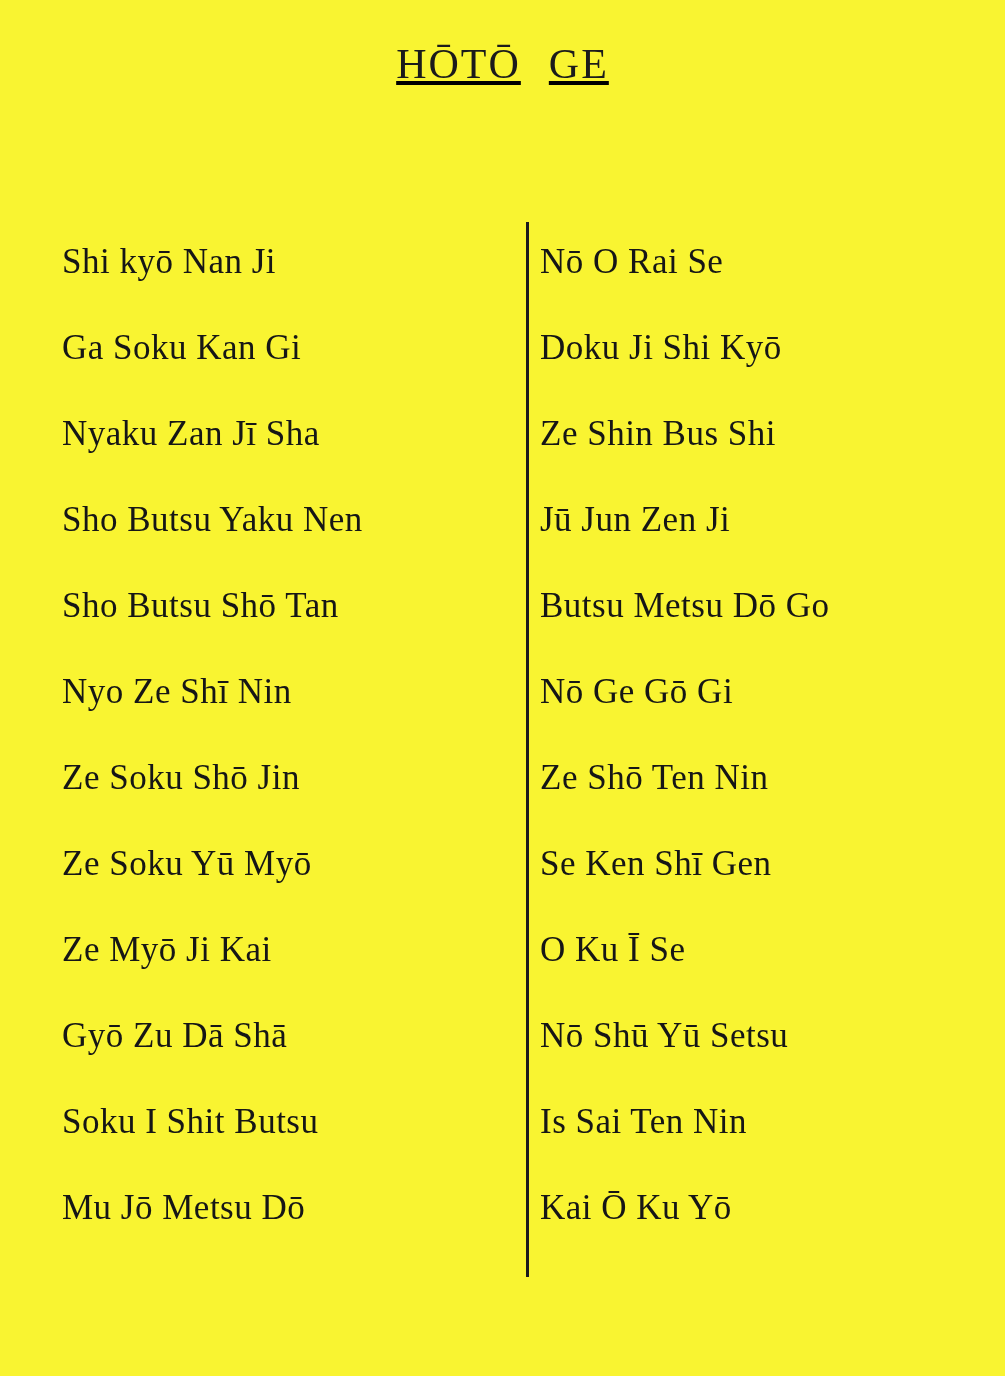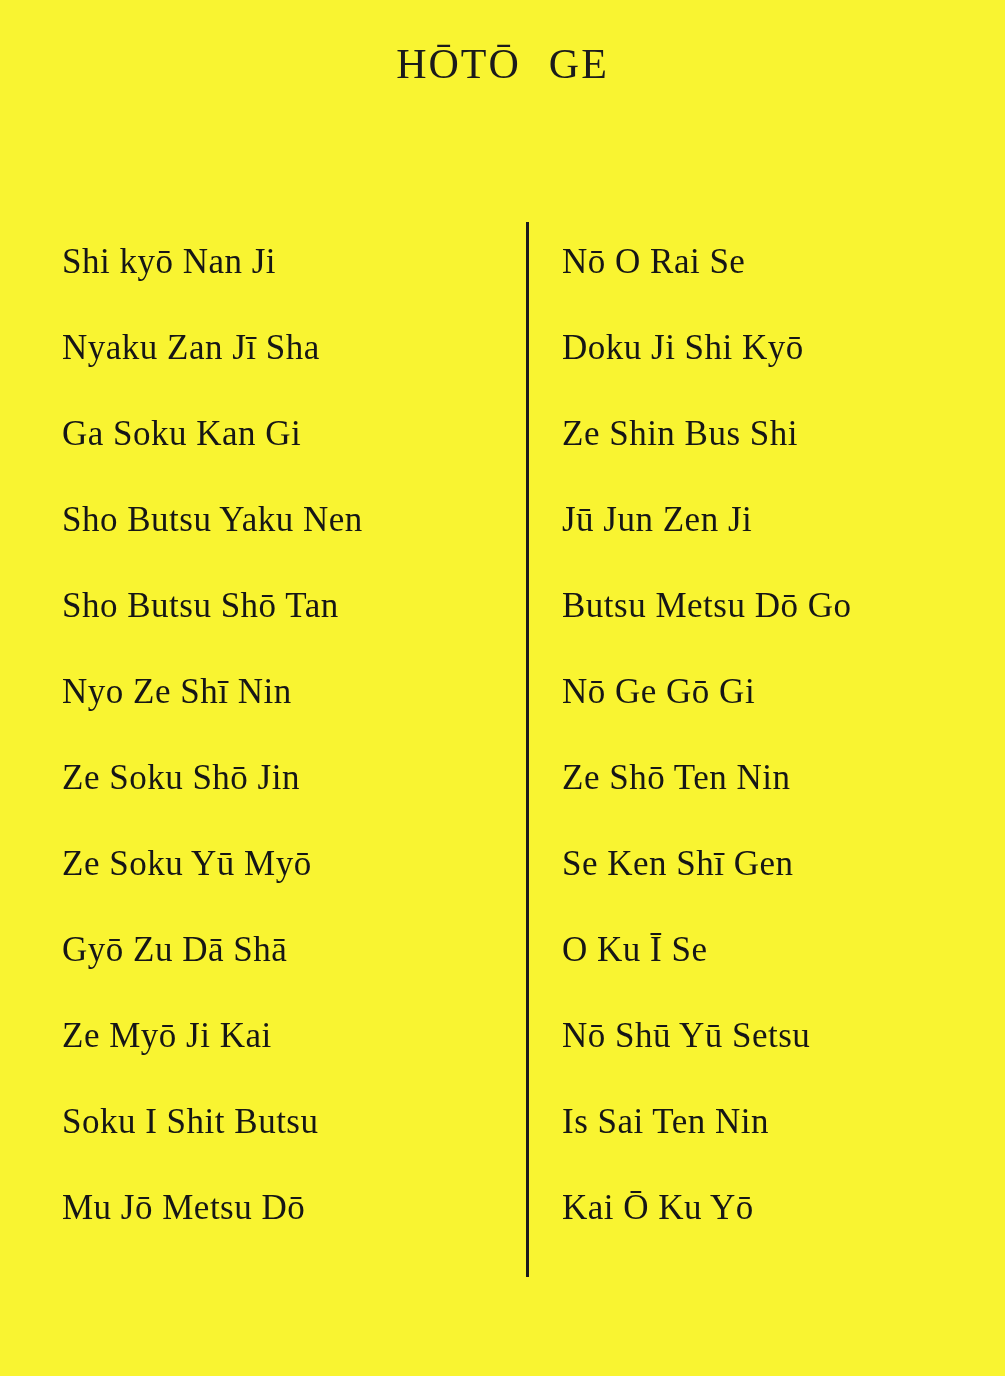--- a/index.html
+++ b/index.html
@@ -12,20 +12,21 @@
     background: #f9f431;
     font-family: "Liberation Serif", serif;
     overflow: hidden;
     position: relative;
   }
   .page {
     position: relative;
     width: 1005px;
     height: 1376px;
     box-sizing: border-box;
+    text-decoration: underline;
   }
   .title {
     text-align: center;
     font-size: 42px;
     letter-spacing: 2px;
     color: #1b1b1b;
     margin: 0;
     padding-top: 40px;
     font-weight: normal;
     font-family: "Liberation Serif", serif;
@@ -54,21 +55,21 @@
   .column {
     box-sizing: border-box;
     text-align: center;
   }
   .column.left {
     width: 526px;
     padding-left: 62px;
   }
   .column.right {
     width: 479px;
-    padding-left: 36px;
+    padding-left: 14px;
   }
   .line {
     font-size: 35px;
     line-height: 1.0;
     height: 86px;
     color: #161616;
     white-space: nowrap;
     display: flex;
     align-items: center;
     letter-spacing: 0.5px;
@@ -80,29 +81,29 @@
 <div class="page">
 
   <h1 class="title"><span>HŌTŌ</span><span class="gap"></span><span>GE</span></h1>
 
   <div class="divider"></div>
 
   <div class="verse-area">
 
     <div class="column left">
       <div class="line">Shi kyō Nan Ji</div>
+      <div class="line">Ga Soku Kan Gi</div>
       <div class="line">Nyaku Zan Jī Sha</div>
-      <div class="line">Ga Soku Kan Gi</div>
       <div class="line">Sho Butsu Yaku Nen</div>
       <div class="line">Sho Butsu Shō Tan</div>
       <div class="line">Nyo Ze Shī Nin</div>
       <div class="line">Ze Soku Shō Jin</div>
       <div class="line">Ze Soku Yū Myō</div>
+      <div class="line">Ze Myō Ji Kai</div>
       <div class="line">Gyō Zu Dā Shā</div>
-      <div class="line">Ze Myō Ji Kai</div>
       <div class="line">Soku I Shit Butsu</div>
       <div class="line">Mu Jō Metsu Dō</div>
     </div>
 
     <div class="column right">
       <div class="line">Nō O Rai Se</div>
       <div class="line">Doku Ji Shi Kyō</div>
       <div class="line">Ze Shin Bus Shi</div>
       <div class="line">Jū Jun Zen Ji</div>
       <div class="line">Butsu Metsu Dō Go</div>

